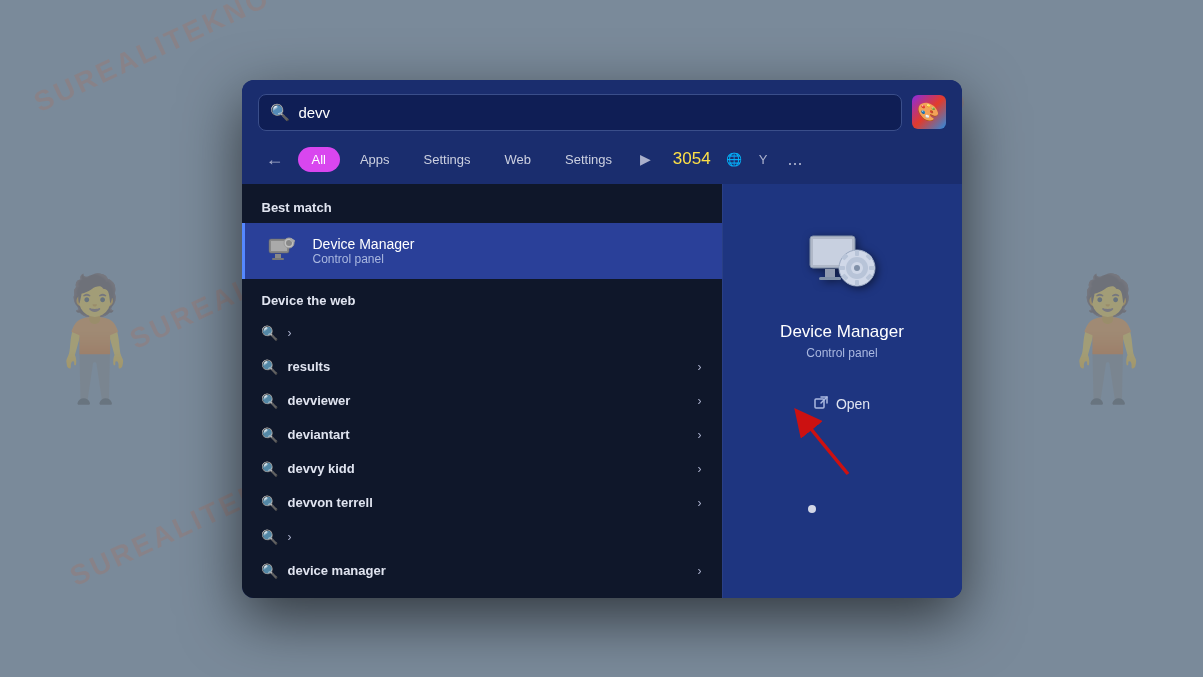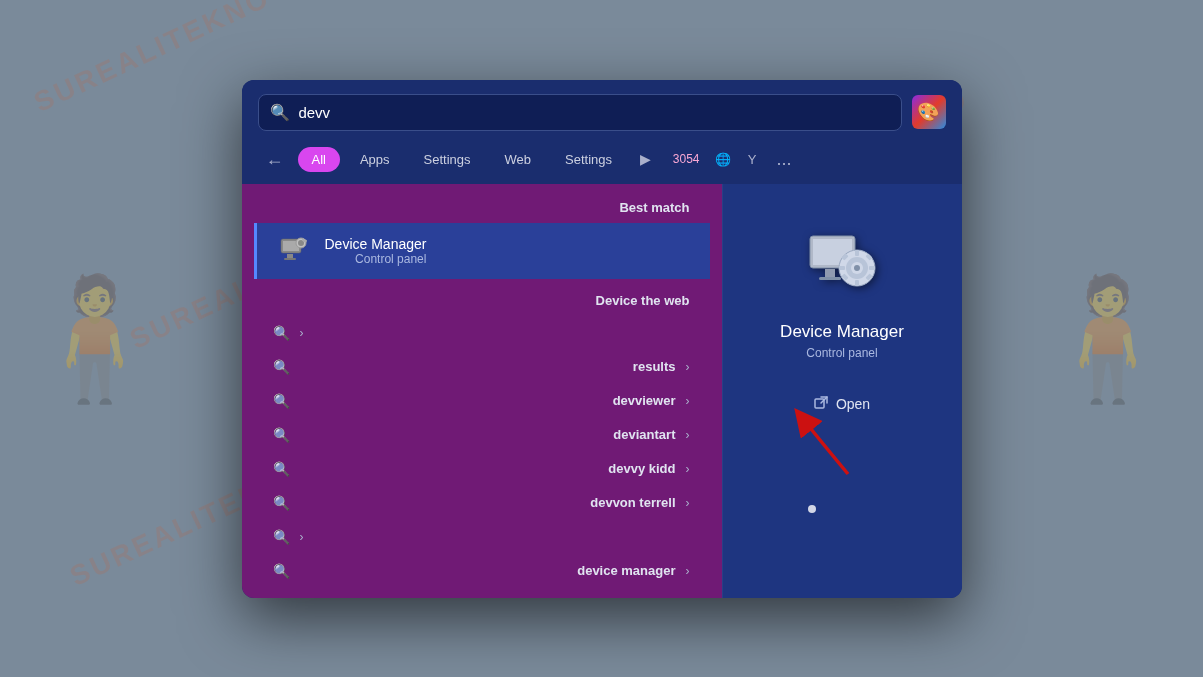--- a/index.html
+++ b/index.html
@@ -122,22 +122,22 @@
     .filter-play-btn {
       background: none;
       border: none;
       color: #aab0cc;
       font-size: 14px;
       cursor: pointer;
       padding: 4px 8px;
     }
 
     .filter-number {
-      color: #f9a8d4;
-      font-size: 12px;
+      color: #fde047;
+      font-size: 17px;
       padding: 4px 8px;
     }
 
     .filter-letter {
       color: #aab0cc;
       font-size: 13px;
       padding: 4px 8px;
     }
 
     .filter-more {
@@ -151,23 +151,22 @@
 
     
     .main-content {
       display: flex;
       flex: 1;
     }
 
     
     .left-panel {
       flex: 1;
-      padding: 10px 12px;
-      background: #701a75;
-      text-align: right;
+      padding: 10px 0;
+      background: #0f172a;
     }
 
     .section-label {
       color: #e0e4f0;
       font-size: 13px;
       font-weight: 600;
       padding: 6px 20px 8px;
     }
 
     .best-match-item {

